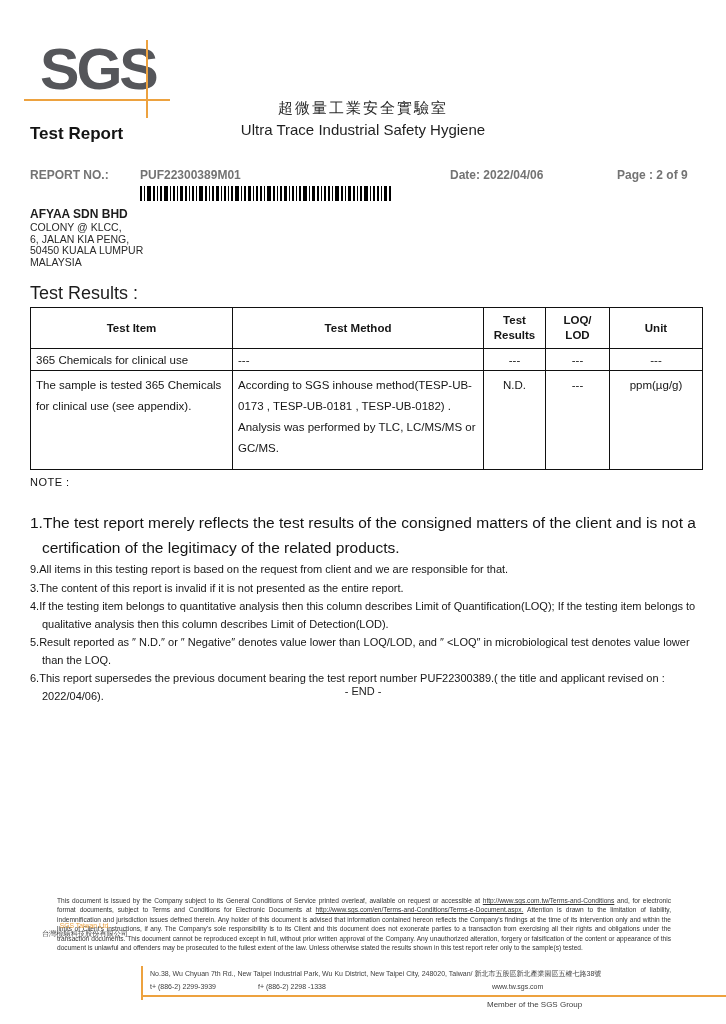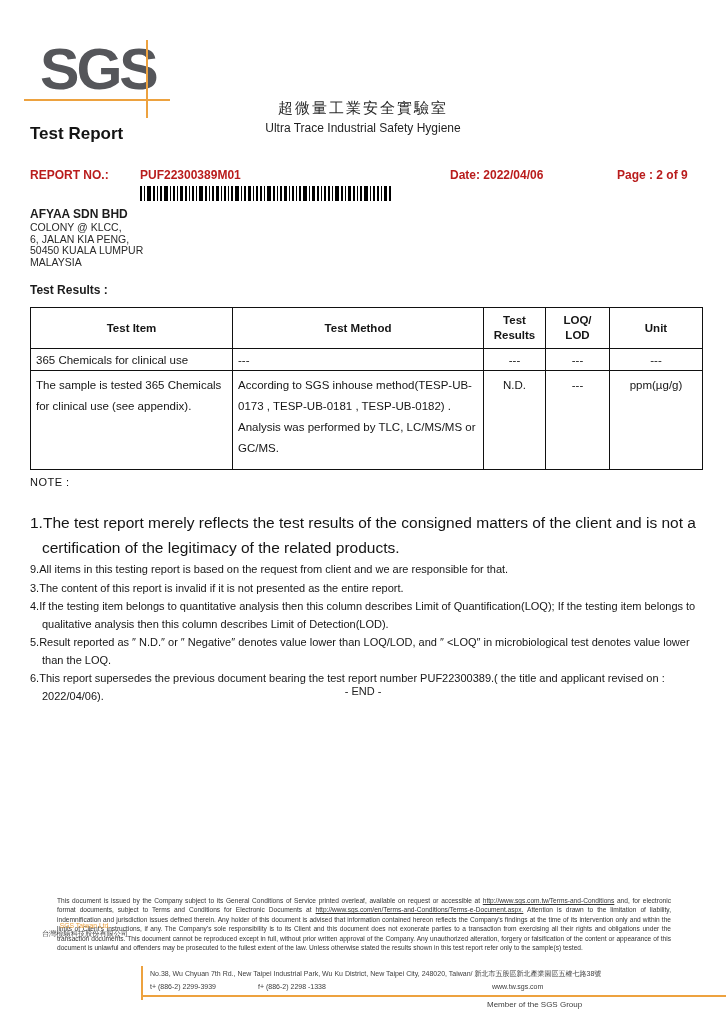--- a/index.html
+++ b/index.html
@@ -12,36 +12,36 @@
   
   .sgs-logo{
     left:40px;top:40px;font-weight:bold;font-size:58px;line-height:58px;
     color:#55565a;letter-spacing:-3px;transform:scaleX(1.02);transform-origin:left;
   }
   .orange-vline{left:146px;top:40px;width:2px;height:78px;background:#eda23f;}
   .orange-hline{left:24px;top:99px;width:146px;height:2px;background:#eda23f;}
   .test-report{left:30px;top:124px;font-size:17px;font-weight:bold;color:#141414;}
   .lab-titles{left:0;top:99px;width:726px;text-align:center;}
   .lab-zh{font-family:"Liberation Serif", serif;font-size:15px;letter-spacing:2px;color:#2a2a2a;}
-  .lab-en{font-size:12px;margin-top:3px;color:#1f1f1f;}
-
-  
-  .meta{font-size:12px;font-weight:bold;color:#b91c1c;}
+  .lab-en{font-size:15px;margin-top:3px;color:#1f1f1f;}
+
+  
+  .meta{font-size:12px;font-weight:bold;color:#737373;}
   .report-label{left:30px;top:168px;}
   .report-no{left:140px;top:168px;}
   .date-line{left:450px;top:168px;}
   .page-line{left:617px;top:168px;}
   .barcode{left:140px;top:186px;}
 
   
   .client-name{left:30px;top:207px;font-size:12px;font-weight:bold;}
   .client-addr{left:30px;top:222px;font-size:10.5px;line-height:11.5px;color:#2a2a2a;}
 
   
-  .results-title{left:30px;top:283px;font-size:12px;font-weight:bold;}
+  .results-title{left:30px;top:283px;font-size:18px;font-weight:normal;}
   table.res{
     position:absolute;left:30px;top:307px;width:672px;border-collapse:collapse;table-layout:fixed;
   }
   table.res th, table.res td{
     border:1.6px solid #111;font-size:11.5px;padding:2px 5px;color:#151515;
   }
   table.res th{font-weight:bold;text-align:center;height:36px;white-space:pre-line;line-height:15px;}
   table.res tr.r1 td{height:17px;}
   table.res tr.r2 td{height:92px;vertical-align:top;line-height:21px;padding-top:4px;}
   td.c-center{text-align:center;}

